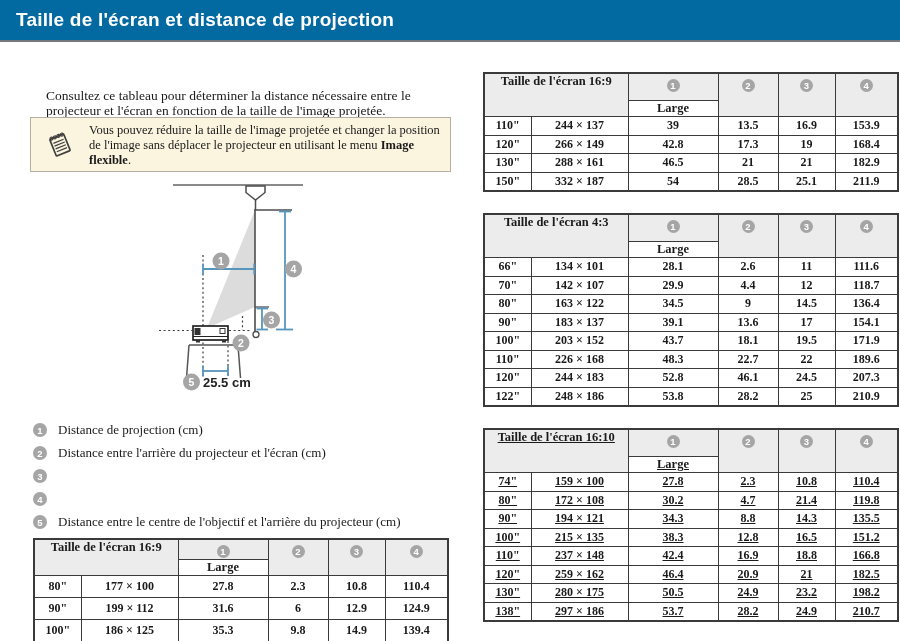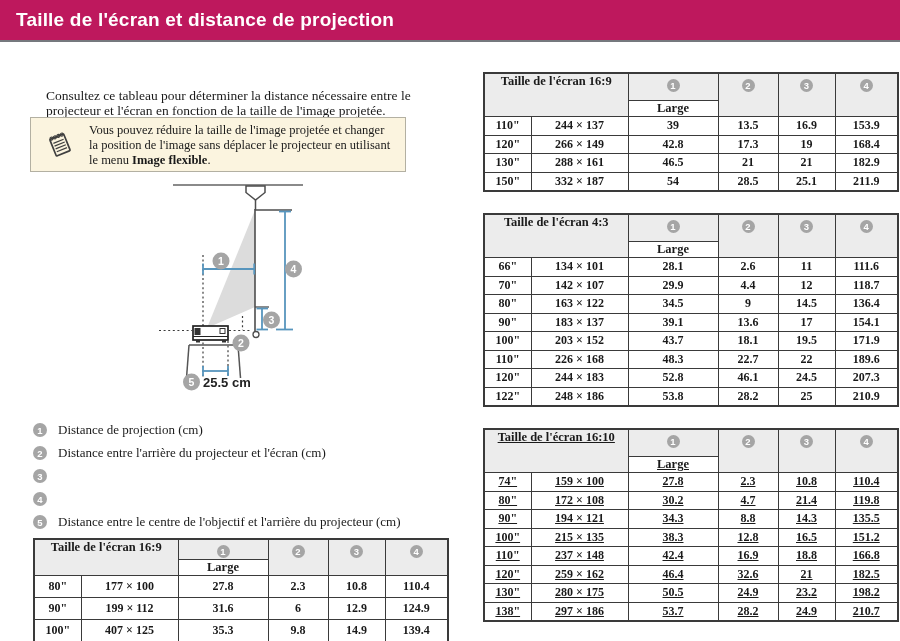--- a/index.html
+++ b/index.html
@@ -1,26 +1,26 @@
 <!DOCTYPE html>
 <html><head>
 <meta charset="utf-8">
 <style>
   html,body{margin:0;padding:0;background:#fff;}
   .page{position:relative;width:900px;height:641px;background:#ffffff;overflow:hidden;
         font-family:"Liberation Serif",serif;color:#1a1a1a;}
   
-  .titlebar{position:absolute;left:0;top:0;width:900px;height:42px;background:#be185d;
+  .titlebar{position:absolute;left:0;top:0;width:900px;height:42px;background:#0369a1;
             border-bottom:2px solid #75797e;box-sizing:border-box;display:flex;align-items:center;}
   .titlebar h1{margin:0 0 0 16px;font:bold 19px "Liberation Sans",sans-serif;color:#ffffff;letter-spacing:.2px;}
   
   .intro{position:absolute;left:30px;top:72px;width:398px;margin:16px;
          font-size:13.5px;line-height:15px;}
   
-  .note{position:absolute;left:30px;top:117px;width:376px;height:55px;box-sizing:border-box;
+  .note{position:absolute;left:30px;top:117px;width:421px;height:55px;box-sizing:border-box;
         background:#fbf4df;border:1px solid #b3b0a2;display:flex;}
   .note-icon{flex:0 0 58px;display:flex;align-items:center;justify-content:center;}
   .note-text{margin:0;padding:5px 10px 0 0;font-size:12.5px;line-height:15px;width:352px;}
   .note-text b{font-weight:bold;}
   
   .legend{position:absolute;left:33px;top:423px;margin:0;padding:0;list-style:none;width:430px;}
   .legend li{display:flex;align-items:center;gap:11px;height:14px;margin-bottom:9px;font-size:13px;}
   
   .cnum{display:inline-flex;width:13px;height:13px;border-radius:50%;background:#a5a5a5;color:#fff;
         font:bold 9.5px "Liberation Sans",sans-serif;align-items:center;justify-content:center;flex:0 0 auto;}
@@ -196,21 +196,21 @@
         <tr>
           <td>90"</td>
           <td>199 × 112</td>
           <td>31.6</td>
           <td>6</td>
           <td>12.9</td>
           <td>124.9</td>
         </tr>
         <tr>
           <td>100"</td>
-          <td>407 × 125</td>
+          <td>186 × 125</td>
           <td>35.3</td>
           <td>9.8</td>
           <td>14.9</td>
           <td>139.4</td>
         </tr>
       </tbody>
     </table>
   <table class="tbl tbl-r" id="t-r1">
       <colgroup>
         <col style="width: 47px;">
@@ -414,21 +414,21 @@
           <td>237 × 148</td>
           <td>42.4</td>
           <td>16.9</td>
           <td>18.8</td>
           <td>166.8</td>
         </tr>
         <tr>
           <td>120"</td>
           <td>259 × 162</td>
           <td>46.4</td>
-          <td>32.6</td>
+          <td>20.9</td>
           <td>21</td>
           <td>182.5</td>
         </tr>
         <tr>
           <td>130"</td>
           <td>280 × 175</td>
           <td>50.5</td>
           <td>24.9</td>
           <td>23.2</td>
           <td>198.2</td>

